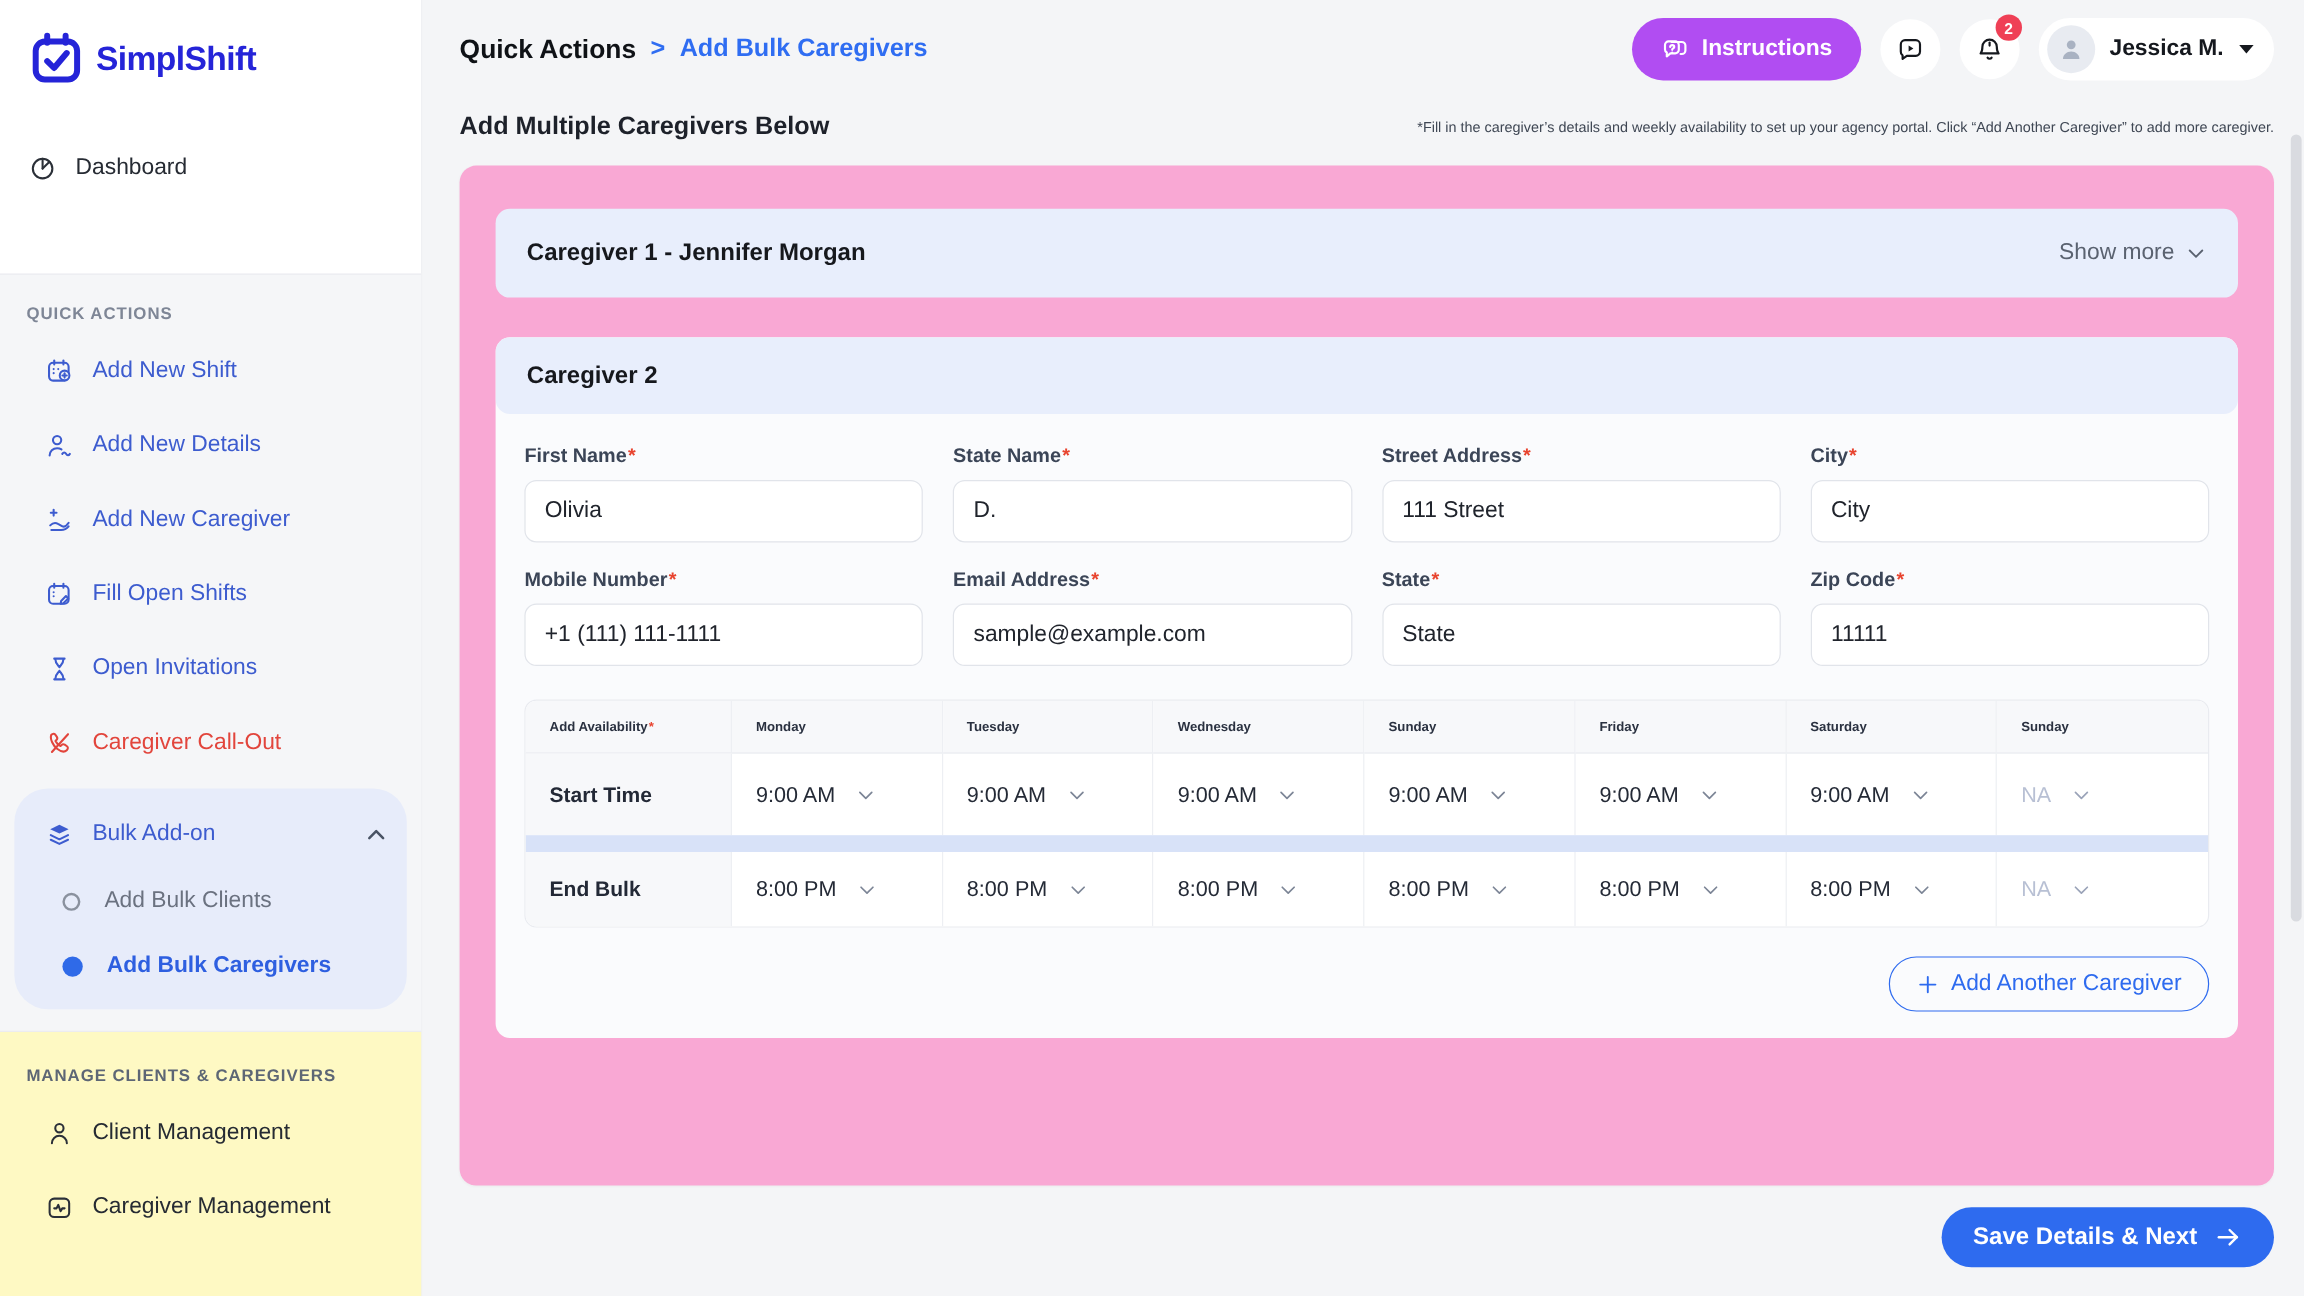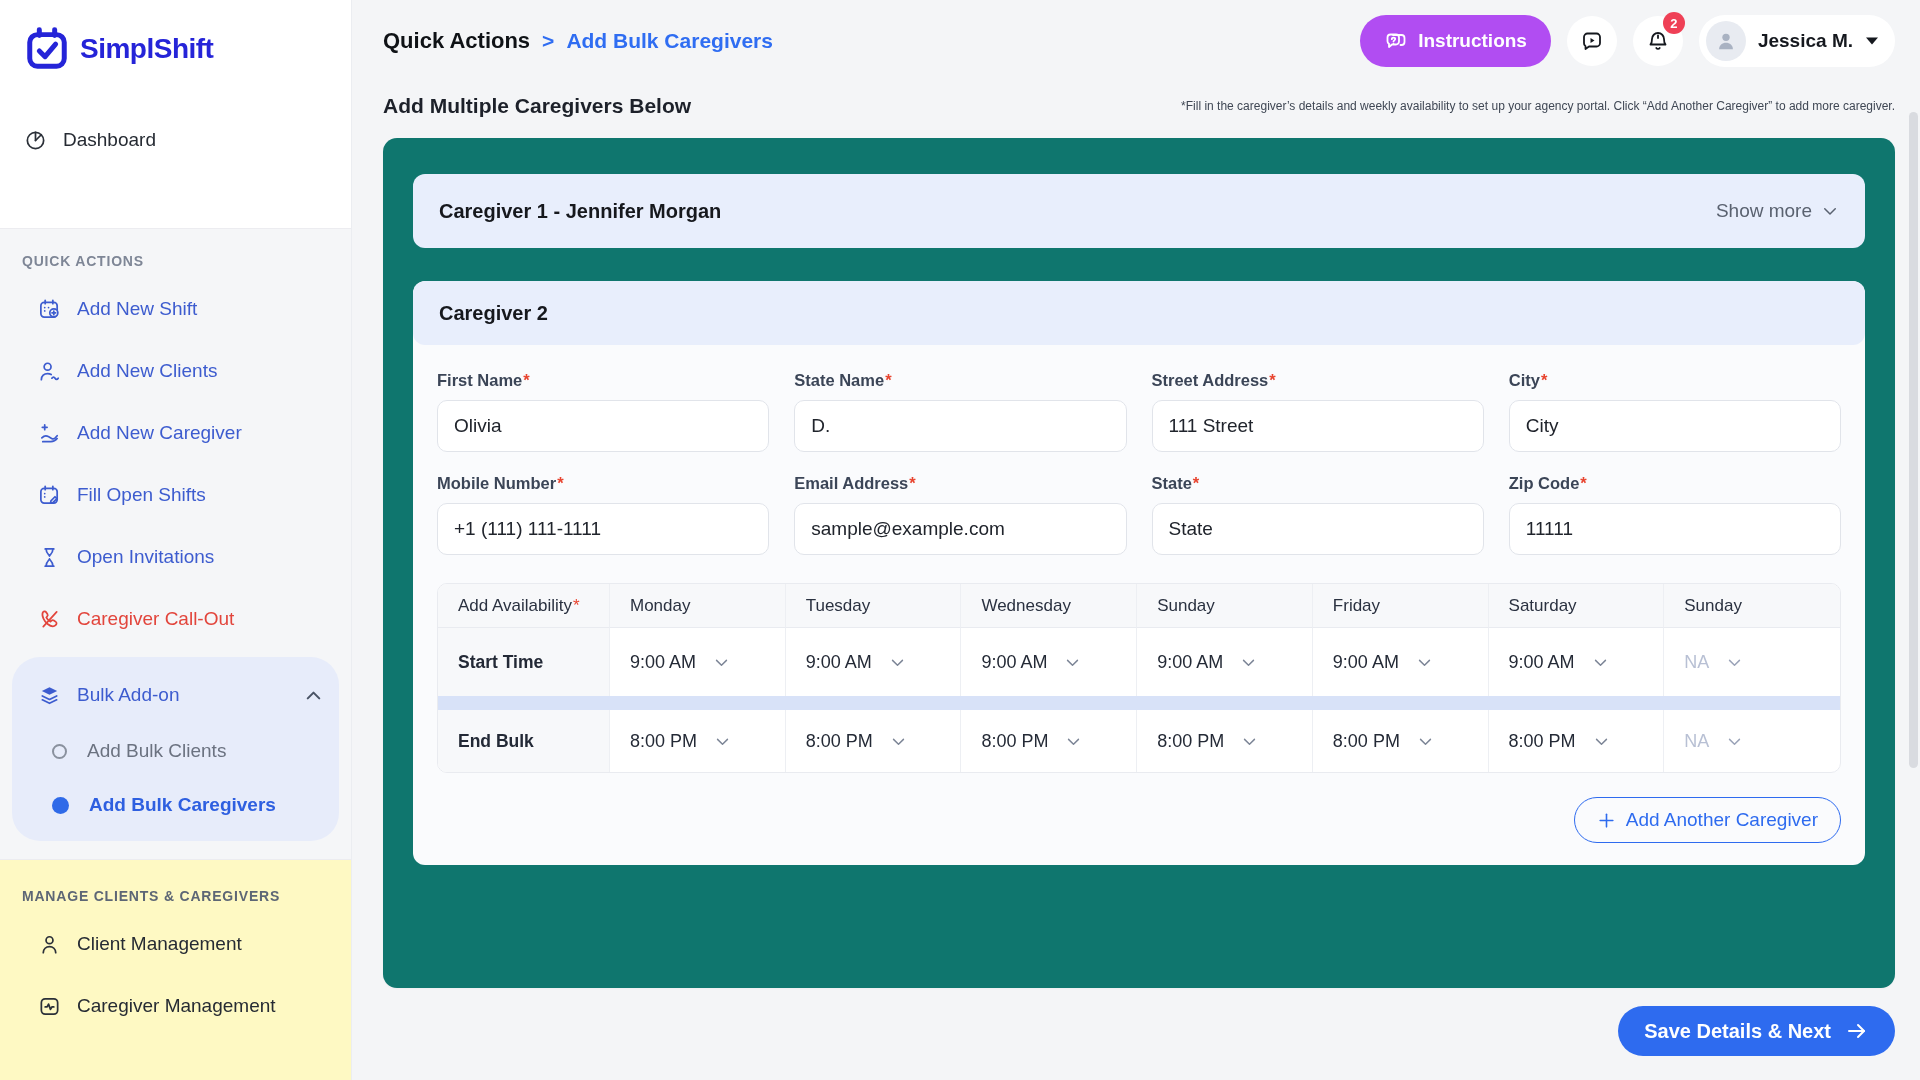--- a/index.html
+++ b/index.html
@@ -54,39 +54,39 @@
   .user-pill { height:52px; background:#fff; border-radius:26px; display:flex; align-items:center; gap:12px; padding:0 16px 0 7px; cursor:pointer; }
   .avatar { width:40px; height:40px; border-radius:50%; background:#e8ebf1; display:flex; align-items:center; justify-content:center; }
   .avatar svg { width:22px; height:22px; }
   .user-name { font-size:19px; font-weight:600; color:#15181e; }
   .caret-down { width:14px; height:10px; }
 
   .page-head { display:flex; align-items:center; justify-content:space-between; margin-top:26px; }
   .page-title { font-size:21px; font-weight:800; color:#1d212a; }
   .page-note { font-size:12px; color:#3f4754; }
 
-  .card { margin-top:20px; background:#0f766e; border-radius:14px; padding:36px 30px 0 30px; height:850px; box-shadow:0 1px 2px rgba(20,24,40,0.03); }
+  .card { margin-top:20px; background:#f9a8d4; border-radius:14px; padding:36px 30px 0 30px; height:850px; box-shadow:0 1px 2px rgba(20,24,40,0.03); }
   .cg1-bar { height:74px; background:#e8eefc; border-radius:12px; display:flex; align-items:center; justify-content:space-between; padding:0 26px; }
   .cg1-title { font-size:20px; font-weight:800; color:#16181d; }
   .show-more { display:flex; align-items:center; gap:9px; font-size:19px; color:#5a6270; background:none; border:none; font-family:inherit; cursor:pointer; }
   .show-more svg { width:18px; height:18px; color:#5a6270; }
 
   .cg2 { margin-top:33px; background:#fafbfd; border-radius:12px; overflow:hidden; }
   .cg2-head { height:64px; background:#e8eefc; border-radius:12px; display:flex; align-items:center; padding:0 26px; font-size:20px; font-weight:800; color:#16181d; }
   .cg2-body { padding:26px 24px 22px 24px; }
 
   .form-grid { display:grid; grid-template-columns:repeat(4,1fr); column-gap:25px; row-gap:22px; }
   .field-label { font-size:16.5px; font-weight:600; color:#3b4557; margin-bottom:10px; display:flex; }
   .req { color:#e8442f; margin-left:1px; }
   .field input { width:100%; height:52px; border:1px solid #e1e4ea; border-radius:10px; padding:0 16px; font-size:19px; color:#20242c; font-family:inherit; background:#fff; outline:none; }
 
   .avail-table { margin-top:28px; border:1px solid #e9ebf0; border-radius:10px; overflow:hidden; display:grid; grid-template-columns:172px repeat(7,1fr); background:#fff; }
   .at-cell { display:flex; align-items:center; padding-left:20px; border-right:1px solid #edeff3; }
   .at-cell:nth-child(8n) { border-right:none; }
-  .at-head { height:44px; background:#f7f8fa; border-bottom:1px solid #e9ebf0; font-size:17px; font-weight:400; color:#2a3140; }
+  .at-head { height:44px; background:#f7f8fa; border-bottom:1px solid #e9ebf0; font-size:11px; font-weight:700; color:#2a3140; }
   .at-label-cell { background:#f7f8fa; font-size:17.5px; font-weight:600; color:#232936; }
   .row-start .at-cell { height:68px; }
   .row-end .at-cell { height:62px; }
   .at-sep { grid-column:1 / -1; height:14px; background:#d8e2f8; }
   .time-cell { gap:17px; cursor:pointer; }
   .time-val { font-size:18px; color:#242a36; }
   .time-cell svg { width:17px; height:17px; color:#7c8596; }
   .time-cell.na .time-val { color:#b8c0d4; }
   .time-cell.na svg { color:#9aa3b8; }
 
@@ -143,21 +143,21 @@
         </svg>
         <span class="lbl">Add New Shift</span>
       </div>
 
       <div class="nav-item nav-blue">
         <svg viewBox="0 0 24 24" fill="none" stroke="currentColor" stroke-width="1.8" stroke-linecap="round" stroke-linejoin="round">
           <circle cx="10" cy="7" r="3.6"></circle>
           <path d="M3.5 20.5c0-3.8 2.9-6.4 6.5-6.4 1.4 0 2.7.4 3.8 1.1"></path>
           <path d="M14.5 19c1-1.6 2.4-1.6 3.3 0s2.3 1.6 3.3 0"></path>
         </svg>
-        <span class="lbl">Add New Clients</span>
+        <span class="lbl">Add New Details</span>
       </div>
 
       <div class="nav-item nav-blue">
         <svg viewBox="0 0 24 24" fill="none" stroke="currentColor" stroke-width="1.8" stroke-linecap="round" stroke-linejoin="round">
           <line x1="7" y1="3" x2="7" y2="8"></line>
           <line x1="4.5" y1="5.5" x2="9.5" y2="5.5"></line>
           <path d="M4 16.5c2-2 4.6-2.6 6.8-1.3l3.4 1.9c1.4.8 3 .4 4.1-.8l1.7-2"></path>
           <path d="M5 20.5h8.5c2.6 0 4.9-1.2 6.5-3.2"></path>
         </svg>
         <span class="lbl">Add New Caregiver</span>

